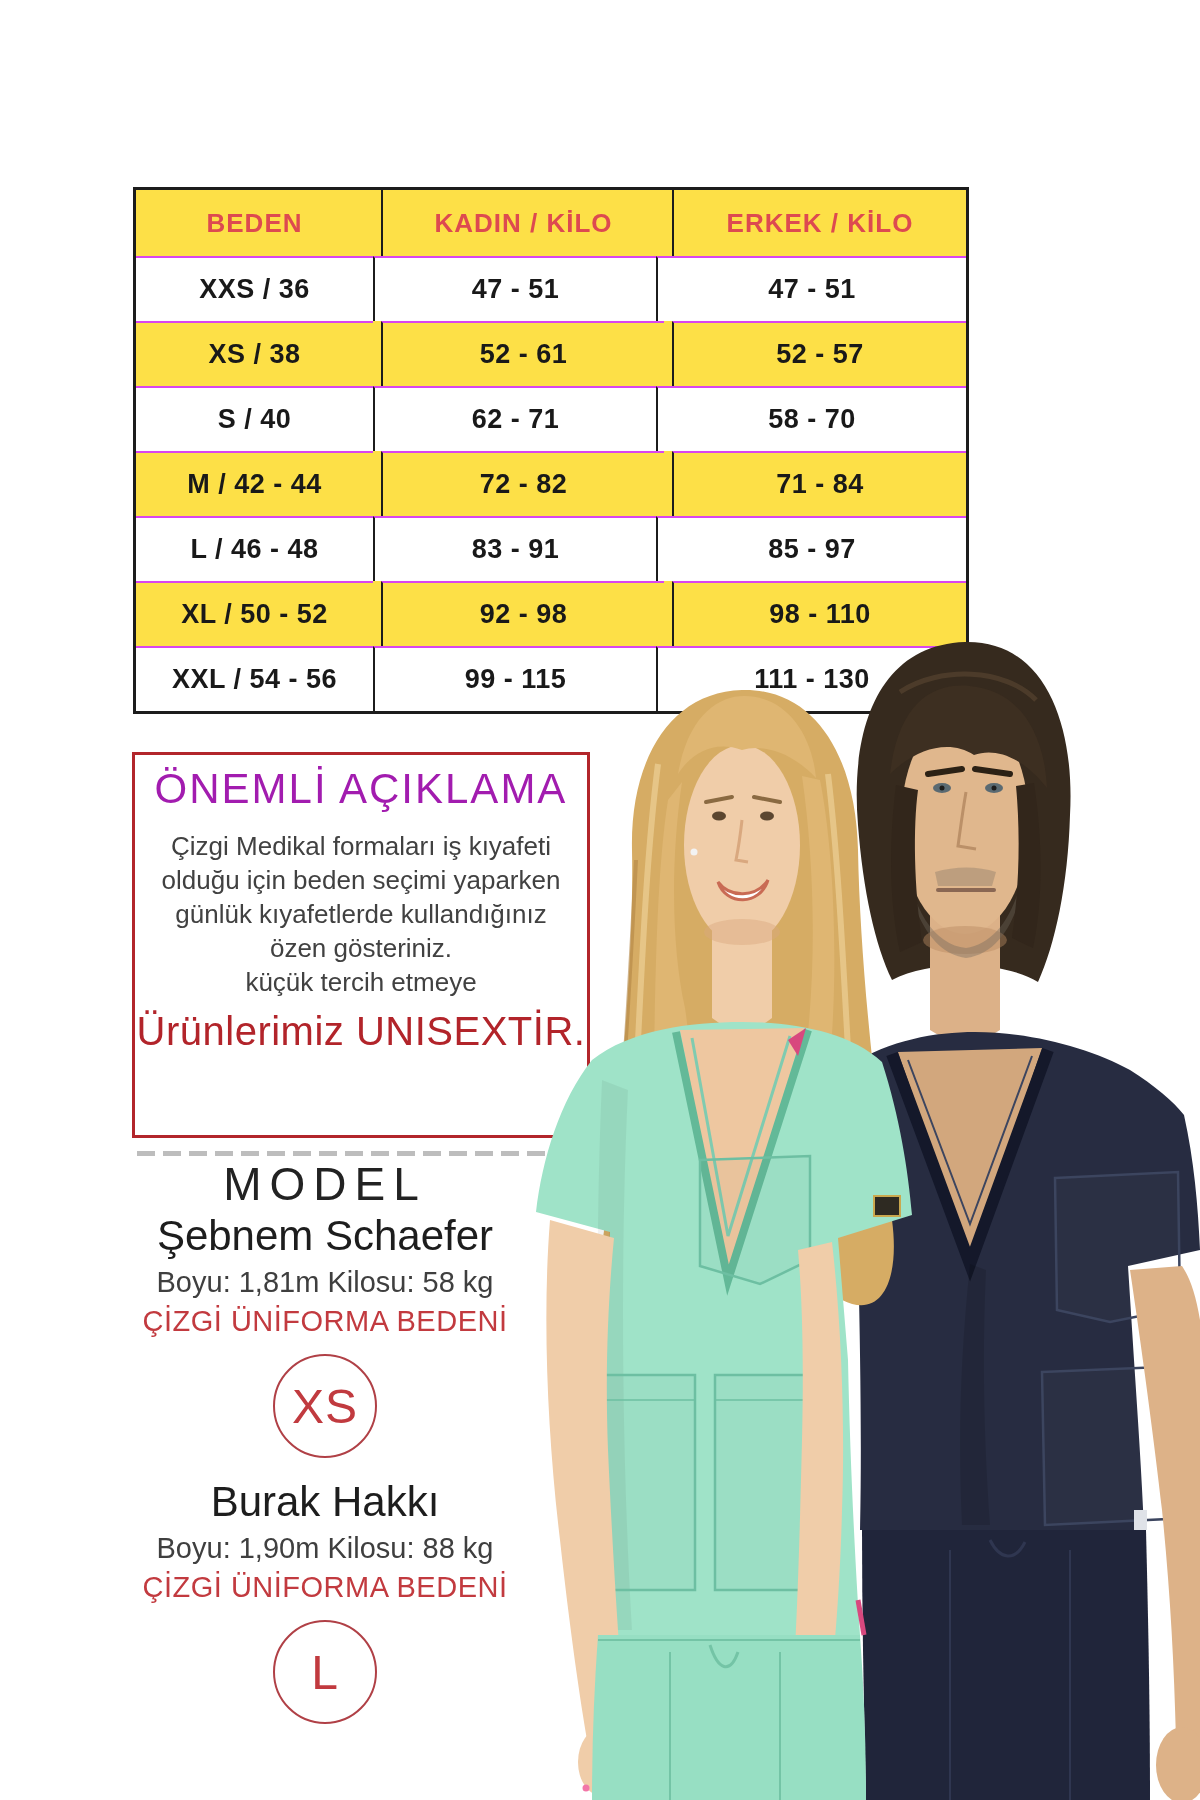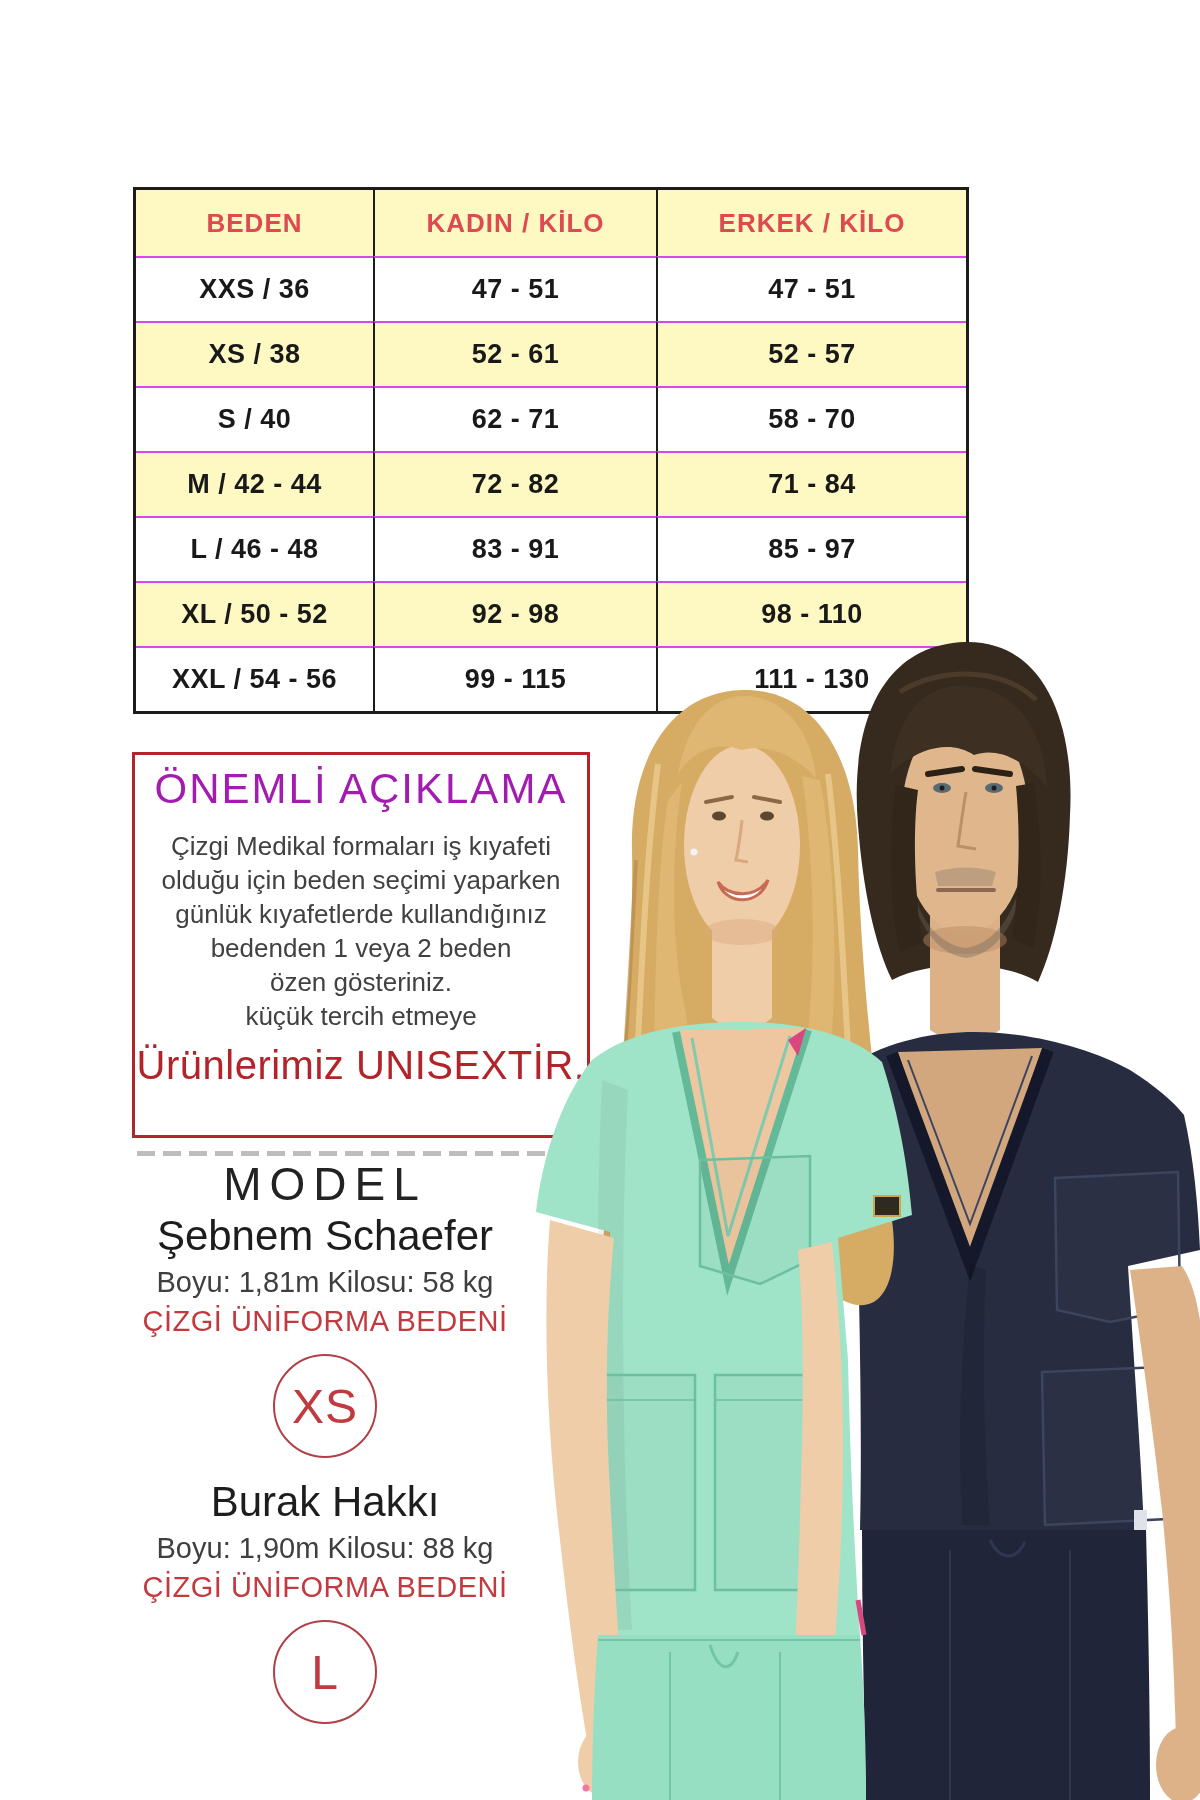--- a/index.html
+++ b/index.html
@@ -5,21 +5,21 @@
   html,body{margin:0;padding:0;background:#ffffff;}
   #page{position:relative;width:1200px;height:1800px;background:#ffffff;overflow:hidden;
         font-family:"Liberation Sans",sans-serif;}
 
   
   .size-table{position:absolute;left:133px;top:187px;width:836px;height:527px;
               box-sizing:border-box;border:3px solid #1c1c1c;display:flex;flex-direction:column;
               background:#ffffff;z-index:2;}
   .trow{display:flex;flex:1;}
   .trow.header{flex:0 0 66px;}
-  .trow.gray{background:#fef9c3;}
+  .trow.gray{background:#fde047;gap:8px;}
   .tc{display:flex;align-items:center;justify-content:center;box-sizing:border-box;
       border-left:2px solid #1c1c1c;font-weight:700;font-size:27px;color:#191919;
       letter-spacing:.5px;}
   .trow .tc:first-child{border-left:none;}
   .trow + .trow .tc{border-top:2px solid #d946ef;}
   .tc.c0{width:237px;} .tc.c1{width:283px;} .tc.c2{flex:1;}
   .trow.header .tc{color:#dd4a50;font-weight:600;font-size:26px;letter-spacing:1px;}
 
   
   .notice-box{position:absolute;left:132px;top:752px;width:458px;height:386px;
@@ -97,21 +97,20 @@
       <div class="tc c2">111 - 130</div>
     </div>
   </div>
 
   <div class="notice-box">
     <div class="notice-title">ÖNEMLİ AÇIKLAMA</div>
     <div class="notice-par">
       <div class="notice-line">Çizgi Medikal formaları iş kıyafeti</div>
       <div class="notice-line">olduğu için beden seçimi yaparken</div>
       <div class="notice-line">günlük kıyafetlerde kullandığınız</div>
-      <div class="notice-line">bedenden 1 veya 2 beden</div>
       <div class="notice-line">özen gösteriniz.</div>
       <div class="notice-line">küçük tercih etmeye</div>
     </div>
     <div class="notice-unisex">Ürünlerimiz UNISEXTİR.</div>
   </div>
 
   <div class="dash-line"></div>
 
   <div class="models-col">
     <div class="m-head1">MODEL</div>

